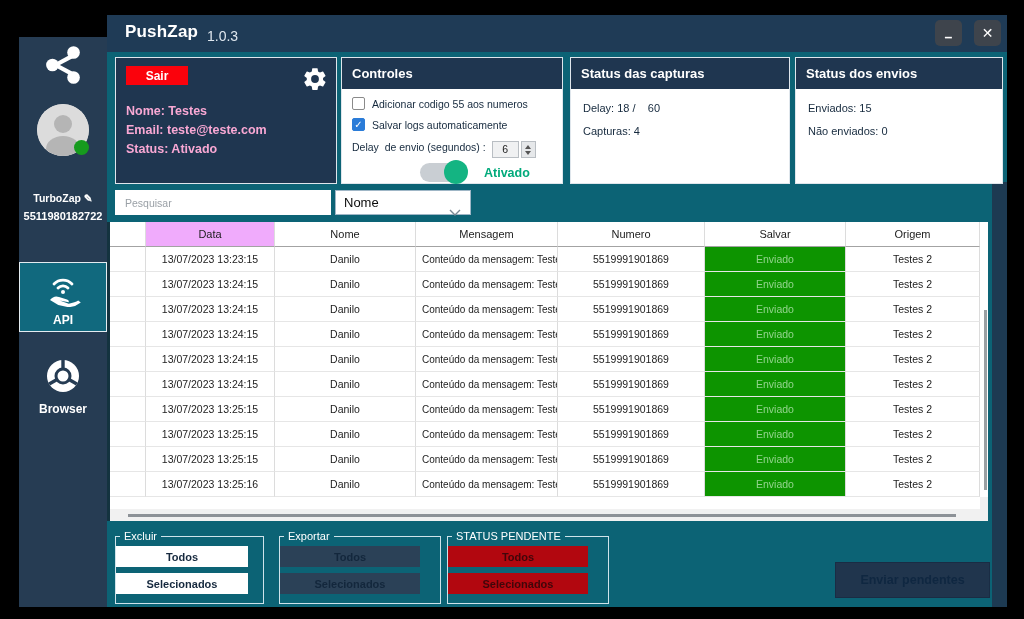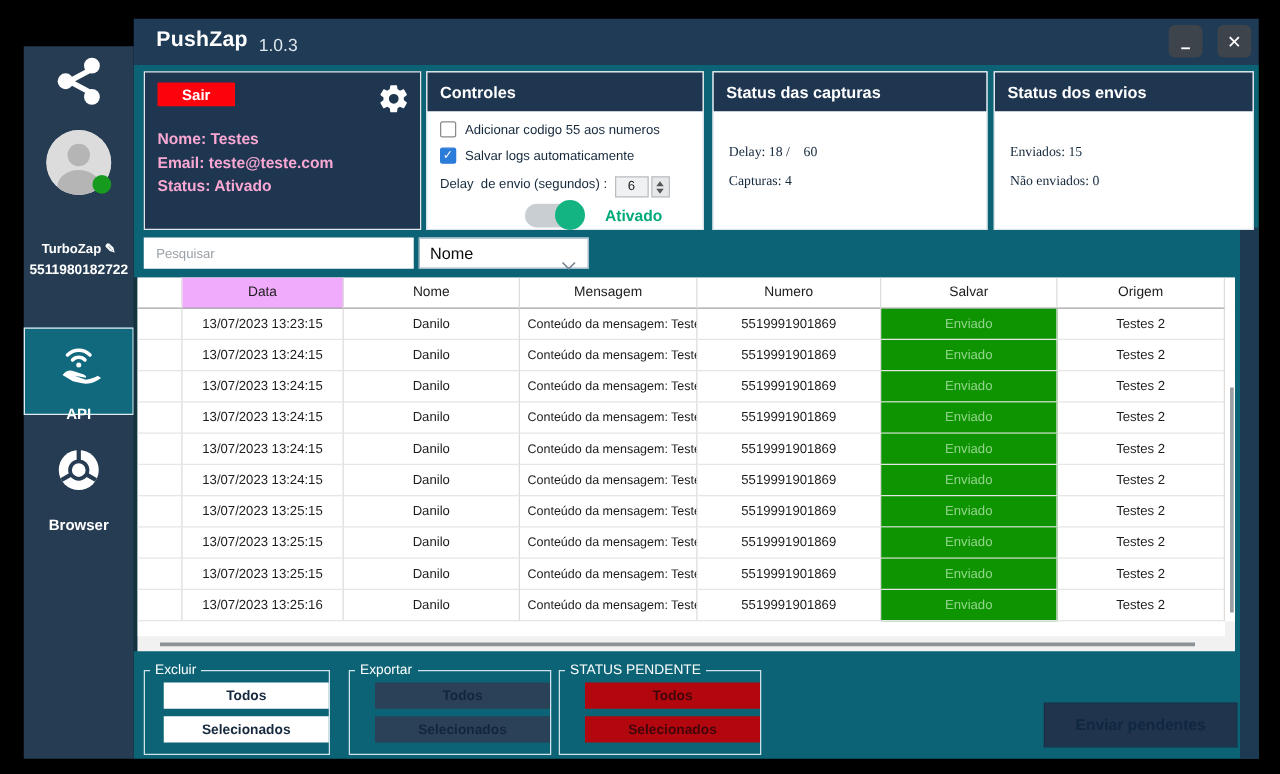--- a/index.html
+++ b/index.html
@@ -17,21 +17,21 @@
   
   .sidebar { position:absolute; left:19px; top:37px; width:88px; height:570px; background:#263c53; }
   .share-wrap { position:absolute; left:21px; top:5px; }
   .avatar-wrap { position:absolute; left:18px; top:67px; width:52px; height:52px; border-radius:50%; overflow:hidden; background:#dcdcdc; }
   .status-dot { position:absolute; left:55px; top:103px; width:15px; height:15px; border-radius:50%; background:#169b1e; }
   .acct-name { position:absolute; left:0; top:155px; width:100%; text-align:center; color:#fff; font-size:10.5px; font-weight:bold; }
   .acct-phone { position:absolute; left:0; top:173px; width:100%; text-align:center; color:#fff; font-size:11px; font-weight:bold; }
   .nav-item { position:absolute; left:0; width:88px; text-align:center; color:#fff; cursor:pointer; }
   .nav-api { top:225px; height:70px; background:#11697e; border:1px solid #e4ecf1; padding-top:8px; }
   .nav-browser { top:313px; height:78px; padding-top:6px; }
-  .nav-label { display:block; font-size:12px; font-weight:bold; margin-top:12px; }
+  .nav-label { display:block; font-size:12px; font-weight:bold; margin-top:2px; }
 
   
   .main { position:absolute; left:107px; top:52px; width:900px; height:555px; background:#0c6375; }
   .right-band { position:absolute; left:885px; top:130px; width:15px; height:425px; background:#1d3a52; }
 
   
   .panel { position:absolute; top:5px; height:127px; border:1px solid #dfe6ec; }
   .panel-dark { background:#1f3650; }
   .panel-split { background:#fff; }
   .panel-head { height:31px; background:#1f3650; color:#fff; font-weight:bold; font-size:13px; line-height:31px; padding-left:10px; }
@@ -51,21 +51,21 @@
   .delay-label { font-size:10.5px; color:#15293d; white-space:pre; }
   .delay-box { width:27px; height:17px; background:#f0f1f2; border:1px solid #b9bec3; font-size:10.5px; text-align:center; line-height:15px; color:#222; margin-left:6px; }
   .spinner { width:15px; height:17px; background:#e6e8ea; border:1px solid #b9bec3; margin-left:2px; display:flex; flex-direction:column; align-items:center; justify-content:center; gap:2px; cursor:pointer; }
   .arr-up { width:0; height:0; border-left:3px solid transparent; border-right:3px solid transparent; border-bottom:4px solid #555; }
   .arr-dn { width:0; height:0; border-left:3px solid transparent; border-right:3px solid transparent; border-top:4px solid #555; }
   .toggle-row { position:absolute; left:78px; top:74px; display:flex; align-items:center; }
   .toggle { position:relative; width:46px; height:19px; background:#c9ced3; border-radius:10px; cursor:pointer; }
   .knob { position:absolute; right:-2px; top:-3px; width:24px; height:24px; border-radius:50%; background:#14b482; }
   .toggle-label { margin-left:18px; font-size:12.5px; font-weight:bold; color:#00aa7b; }
   .panel-body-line { font-size:11px; color:#15293d; white-space:pre; margin:0 0 11px 12px; }
-  .panel-body { padding-top:27px;font-family:Liberation Serif, serif; }
+  .panel-body { padding-top:13px; }
 
   
   .search-input { position:absolute; left:8px; top:138px; width:216px; height:25px; border:none; font-size:10.5px; padding-left:10px; color:#333; font-family:"Liberation Sans",sans-serif; }
   .search-input::placeholder { color:#9aa0a6; }
   .filter-select { position:absolute; left:228px; top:138px; width:136px; height:25px; background:#fff; border:1px solid #9fb6c6; font-size:13px; color:#0b0b0b; line-height:23px; padding-left:8px; cursor:pointer; }
   .filter-chevron { position:absolute; right:9px; top:9px; }
 
   
   .table-strip { position:absolute; left:0; top:170px; width:3px; height:299px; background:#14333f; }
   .table-wrap { position:absolute; left:3px; top:170px; width:878px; height:299px; background:#f1f1f1; overflow:hidden; }
@@ -76,21 +76,21 @@
   .trow .tc { border-bottom:1px solid #e6e6e6; }
   .c0{width:36px;} .c1{width:129px;} .c2{width:141px;}
   .c3{width:142px; text-align:left; padding-left:6px; font-size:10px;}
   .c4{width:147px;} .c5{width:141px;} .c6{width:134px;}
   .trow .c5 { background:#0d9400; color:#93d48d; }
   .table-rest { width:870px; height:12px; background:#fff; }
   .vscroll { position:absolute; right:1px; top:88px; width:3px; height:180px; background:#9aa0a3; }
   .hscroll { position:absolute; left:18px; bottom:4px; width:828px; height:3px; background:#8d9297; }
 
   
-  fieldset.group { position:absolute; top:478px; height:74px; border:1px solid #cfe3ea; display:flex; flex-direction:column; align-items:flex-end; gap:6px; padding-top:4px; }
+  fieldset.group { position:absolute; top:478px; height:74px; border:1px solid #cfe3ea; display:flex; flex-direction:column; align-items:flex-start; gap:6px; padding-top:4px; }
   fieldset.group legend { color:#fff; font-size:11px; padding:0 4px; margin-left:4px; white-space:pre; }
   .g-excluir { left:8px; width:149px; }
   .g-exportar { left:172px; width:162px; }
   .g-pendente { left:340px; width:162px; }
   .gbtn { width:132px; height:21px; border:none; font-size:11px; font-weight:bold; cursor:pointer; font-family:"Liberation Sans",sans-serif; }
   .g-exportar .gbtn, .g-pendente .gbtn { width:140px; }
   .btn-white { background:#fff; color:#16293e; }
   .btn-navy { background:#2b4157; color:#13273c; }
   .btn-red { background:#b2070f; color:#40060a; }
 

